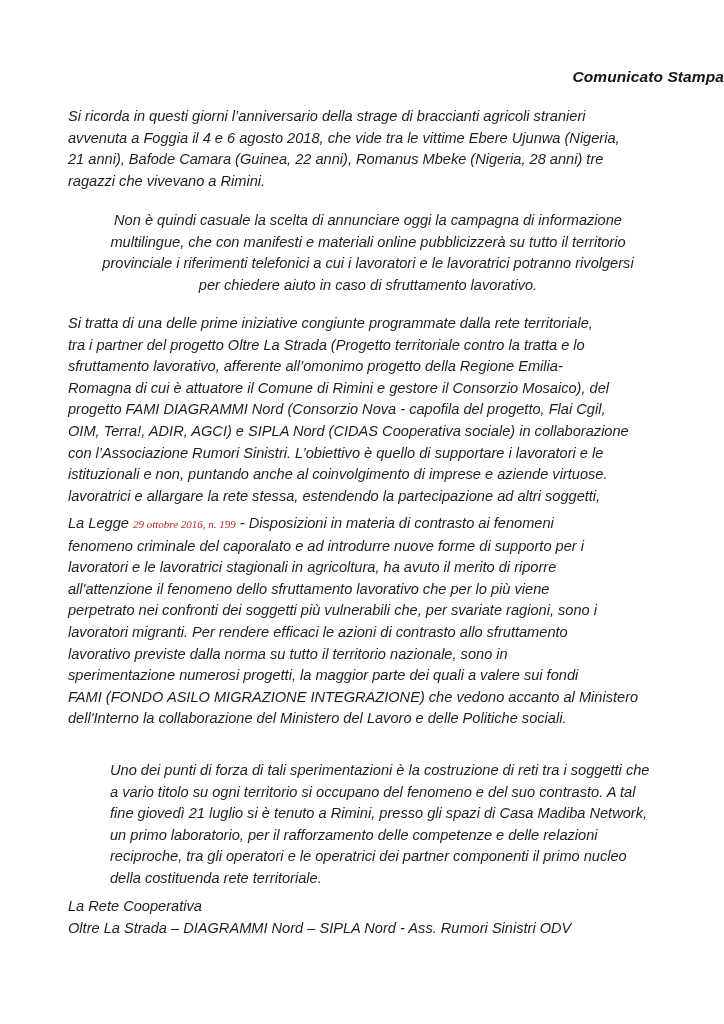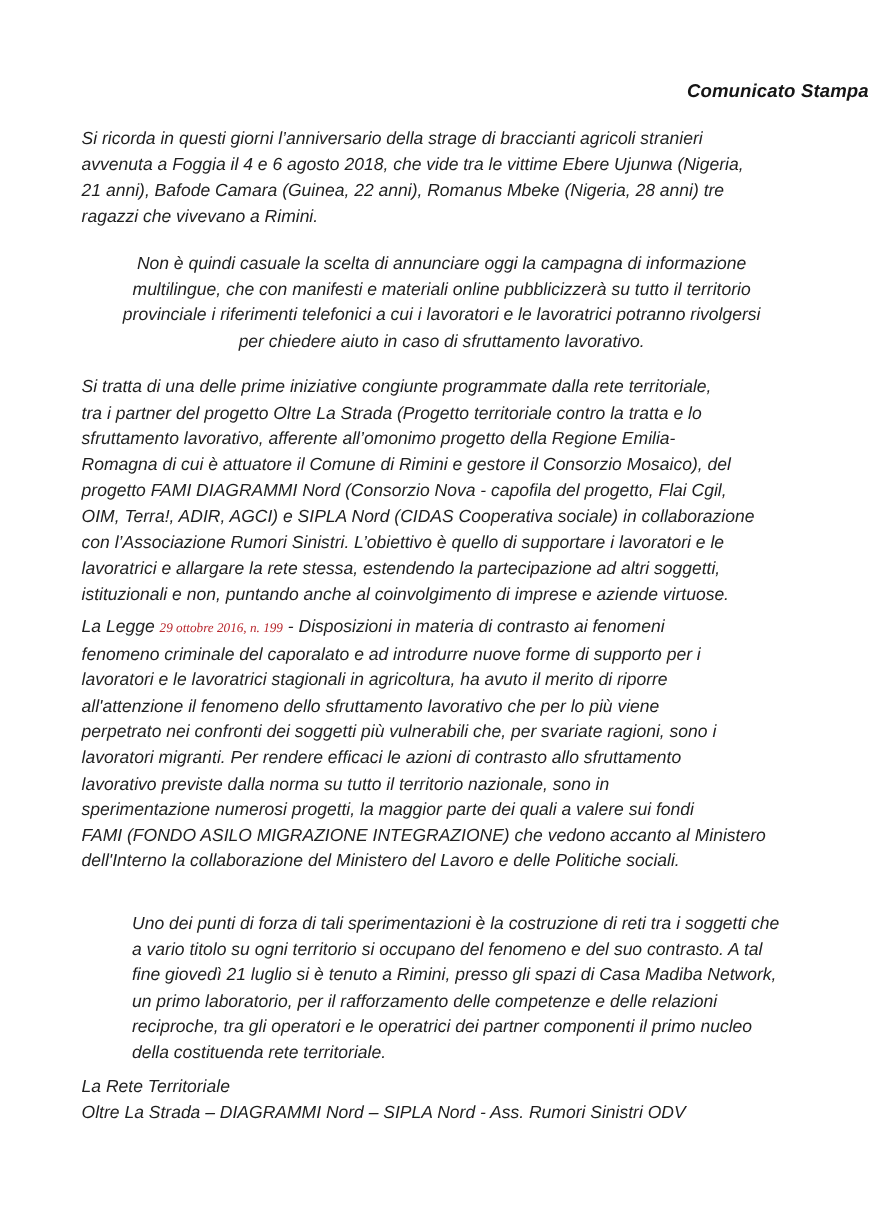--- a/index.html
+++ b/index.html
@@ -79,22 +79,22 @@
   </p>
 
   <p class="para" id="p3">
     <span class="line">Si tratta di una delle prime iniziative congiunte programmate dalla rete territoriale,</span>
     <span class="line">tra i partner del progetto Oltre La Strada (Progetto territoriale contro la tratta e lo</span>
     <span class="line">sfruttamento lavorativo, afferente all’omonimo progetto della Regione Emilia-</span>
     <span class="line">Romagna di cui è attuatore il Comune di Rimini e gestore il Consorzio Mosaico), del</span>
     <span class="line">progetto FAMI DIAGRAMMI Nord (Consorzio Nova - capofila del progetto, Flai Cgil,</span>
     <span class="line">OIM, Terra!, ADIR, AGCI) e SIPLA Nord (CIDAS Cooperativa sociale) in collaborazione</span>
     <span class="line">con l’Associazione Rumori Sinistri. L’obiettivo è quello di supportare i lavoratori e le</span>
+    <span class="line">istituzionali e non, puntando anche al coinvolgimento di imprese e aziende virtuose.</span>
     <span class="line">lavoratrici e allargare la rete stessa, estendendo la partecipazione ad altri soggetti,</span>
-    <span class="line">istituzionali e non, puntando anche al coinvolgimento di imprese e aziende virtuose.</span>
   </p>
 
   <p class="para" id="p4">
     <span class="line"><span>La Legge </span><span class="red-date">29 ottobre 2016, n. 199</span><span> - Disposizioni in materia di contrasto ai fenomeni</span></span>
     <span class="line">fenomeno criminale del caporalato e ad introdurre nuove forme di supporto per i</span>
     <span class="line">lavoratori e le lavoratrici stagionali in agricoltura, ha avuto il merito di riporre</span>
     <span class="line">all'attenzione il fenomeno dello sfruttamento lavorativo che per lo più viene</span>
     <span class="line">perpetrato nei confronti dei soggetti più vulnerabili che, per svariate ragioni, sono i</span>
     <span class="line">lavoratori migranti. Per rendere efficaci le azioni di contrasto allo sfruttamento</span>
     <span class="line">lavorativo previste dalla norma su tutto il territorio nazionale, sono in</span>
@@ -106,17 +106,17 @@
   <p class="para" id="p5">
     <span class="line">Uno dei punti di forza di tali sperimentazioni è la costruzione di reti tra i soggetti che</span>
     <span class="line">a vario titolo su ogni territorio si occupano del fenomeno e del suo contrasto.  A tal</span>
     <span class="line">fine giovedì 21 luglio si è tenuto a Rimini, presso gli spazi di Casa Madiba Network,</span>
     <span class="line">un primo laboratorio, per il rafforzamento delle competenze e delle relazioni</span>
     <span class="line">reciproche, tra gli operatori e le operatrici dei partner componenti il primo nucleo</span>
     <span class="line">della costituenda rete territoriale.</span>
   </p>
 
   <p class="para" id="sig">
-    <span class="line">La Rete Territoriale</span>
+    <span class="line">La Rete Cooperativa</span>
     <span class="line">Oltre La Strada – DIAGRAMMI Nord – SIPLA Nord - Ass. Rumori Sinistri ODV</span>
   </p>
 
 </div>
 
 </body></html>

